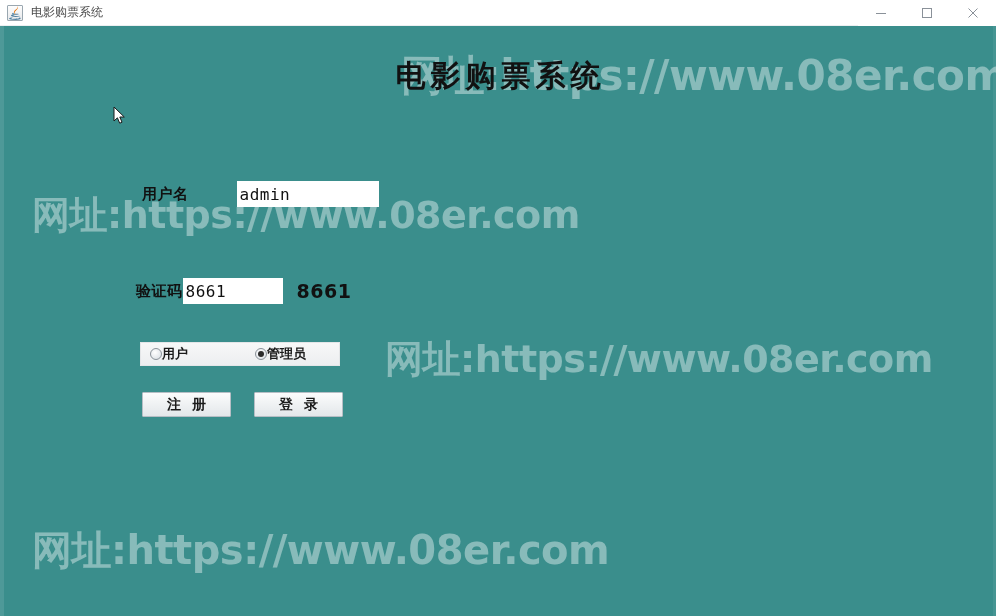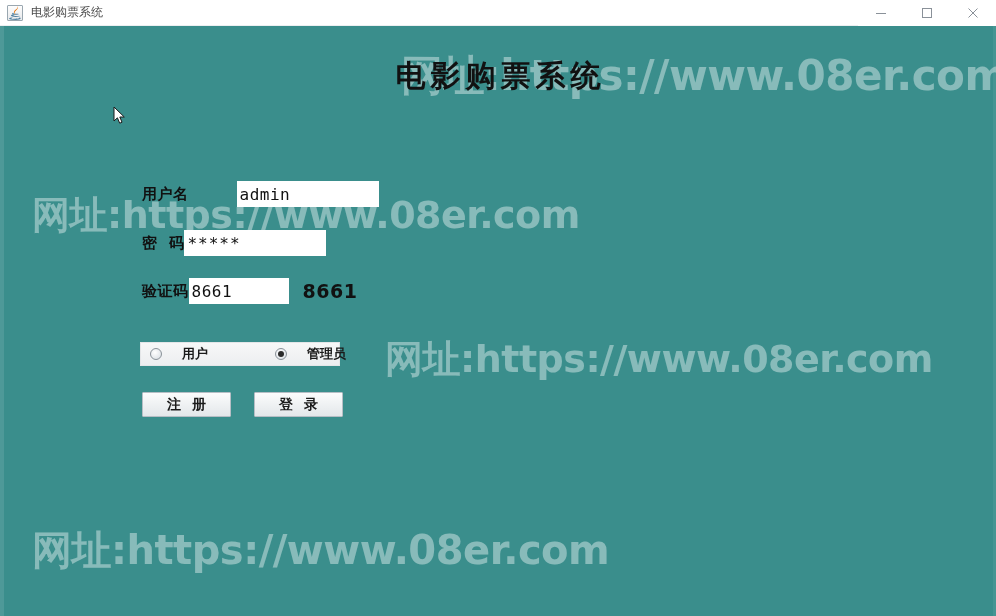--- a/index.html
+++ b/index.html
@@ -169,21 +169,21 @@
     color: #111111;
     letter-spacing: 0.5px;
   }
 
   #row-username { left: 142px; top: 155px; gap: 48px; }
   #row-username .text-input { width: 142px; }
 
   #row-password { left: 142px; top: 204px; }
   #row-password .text-input { width: 142px; letter-spacing: 1px; }
 
-  #row-captcha  { left: 142px; top: 252px; }
+  #row-captcha  { left: 136px; top: 252px; }
   #row-captcha .text-input { width: 100px; }
   #captcha-image {
     margin-left: 14px;
     font-family: "DejaVu Sans", "Liberation Sans", sans-serif;
     font-weight: bold;
     font-size: 19px;
     color: #111111;
     letter-spacing: 0.5px;
   }
 
@@ -197,21 +197,21 @@
     background: linear-gradient(#f7f8f8, #eceef0);
     border: 1px solid #e4e6e8;
     box-sizing: border-box;
     display: flex;
     align-items: center;
     z-index: 4;
   }
   .radio-option {
     display: flex;
     align-items: center;
-    gap: 20px;
+    gap: 0;
     height: 22px;
     padding: 0 4px;
   }
   #radio-user  { margin-left: 5px; }
   #radio-admin { margin-left: 59px; }
   .radio-dot {
     width: 12px;
     height: 12px;
     border-radius: 50%;
     border: 1px solid #8a9299;
@@ -321,24 +321,20 @@
 
     <div id="app-heading">电影购票系统</div>
 
     <div id="login-form">
 
       <div class="form-row" id="row-username">
         <span class="field-label">用户名</span>
         <span class="text-input" placeholder="">admin</span>
       </div>
 
-      <div class="form-row" id="row-password">
-        <span class="field-label">密  码</span>
-        <span class="text-input" placeholder="">*****</span>
-      </div>
 
       <div class="form-row" id="row-captcha">
         <span class="field-label">验证码</span>
         <span class="text-input" placeholder="">8661</span>
         <span id="captcha-image">8661</span>
       </div>
 
       <div id="role-panel">
         <div class="radio-option" id="radio-user">
           <span class="radio-dot"></span>

